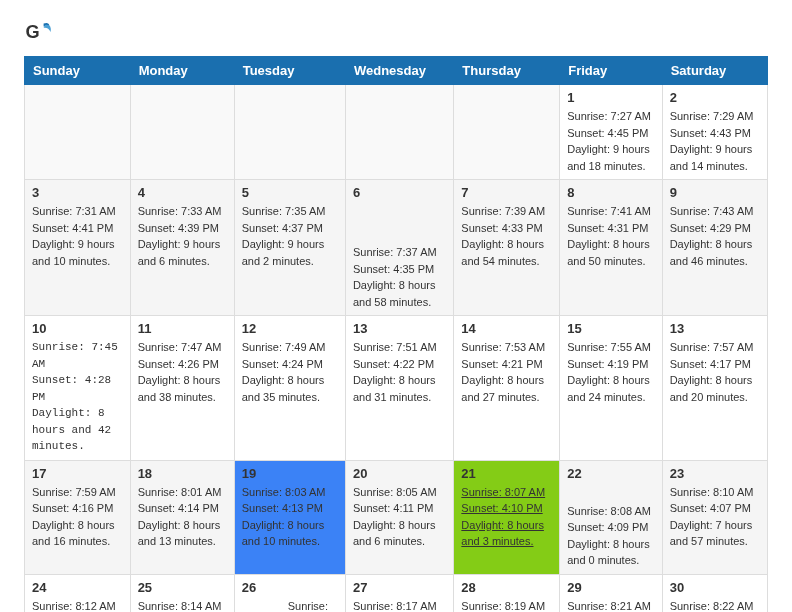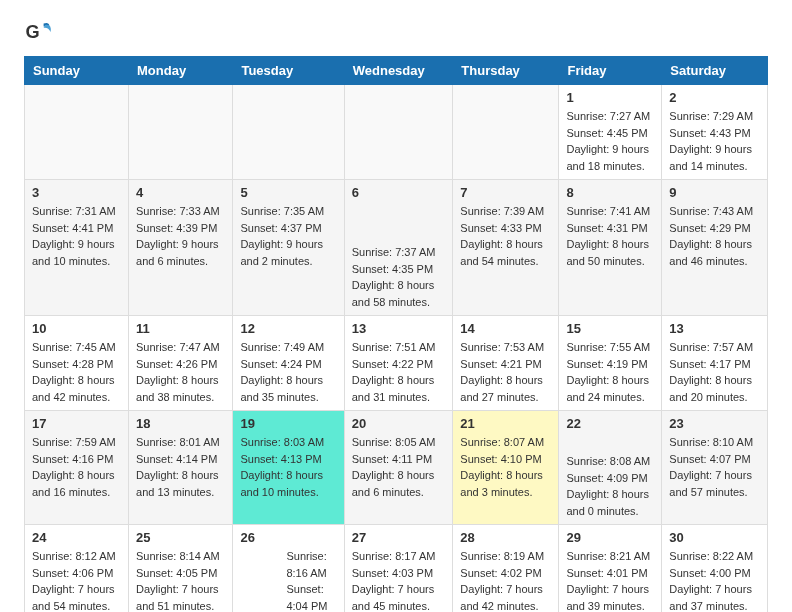--- a/index.html
+++ b/index.html
@@ -116,21 +116,21 @@
           <td style="background: rgb(245, 245, 245);">
             <span class="day-num">9</span>
             <div class="day-info" style="white-space: pre-line;">Sunrise: 7:43 AM
 Sunset: 4:29 PM
 Daylight: 8 hours and 46 minutes.</div>
           </td>
         </tr>
         <tr>
           <td>
             <span class="day-num">10</span>
-            <div class="day-info" style="white-space: pre-line;">Sunrise: 7:45 AM
+            <div class="day-info" style="white-space: pre-line; font-family: Liberation Mono, monospace;">Sunrise: 7:45 AM
 Sunset: 4:28 PM
 Daylight: 8 hours and 42 minutes.</div>
           </td>
           <td>
             <span class="day-num">11</span>
             <div class="day-info" style="white-space: pre-line;">Sunrise: 7:47 AM
 Sunset: 4:26 PM
 Daylight: 8 hours and 38 minutes.</div>
           </td>
           <td>
@@ -170,35 +170,35 @@
             <div class="day-info" style="white-space: pre-line;">Sunrise: 7:59 AM
 Sunset: 4:16 PM
 Daylight: 8 hours and 16 minutes.</div>
           </td>
           <td style="background: rgb(245, 245, 245);">
             <span class="day-num">18</span>
             <div class="day-info" style="white-space: pre-line;">Sunrise: 8:01 AM
 Sunset: 4:14 PM
 Daylight: 8 hours and 13 minutes.</div>
           </td>
-          <td style="background: #5eead4;">
+          <td style="background: #3b82f6;">
             <span class="day-num">19</span>
             <div class="day-info" style="white-space: pre-line;">Sunrise: 8:03 AM
 Sunset: 4:13 PM
 Daylight: 8 hours and 10 minutes.</div>
           </td>
           <td style="background: rgb(245, 245, 245);">
             <span class="day-num">20</span>
             <div class="day-info" style="white-space: pre-line;">Sunrise: 8:05 AM
 Sunset: 4:11 PM
 Daylight: 8 hours and 6 minutes.</div>
           </td>
-          <td style="background: #fef9c3;">
+          <td style="background: #84cc16;">
             <span class="day-num">21</span>
-            <div class="day-info" style="white-space: pre-line;">Sunrise: 8:07 AM
+            <div class="day-info" style="white-space: pre-line; text-decoration: underline;">Sunrise: 8:07 AM
 Sunset: 4:10 PM
 Daylight: 8 hours and 3 minutes.</div>
           </td>
           <td style="background: rgb(245, 245, 245);">
             <span class="day-num">22</span>
             <div class="day-info" style="white-space: pre-line; margin-top: 22px;">Sunrise: 8:08 AM
 Sunset: 4:09 PM
 Daylight: 8 hours and 0 minutes.</div>
           </td>
           <td style="background: rgb(245, 245, 245);">

